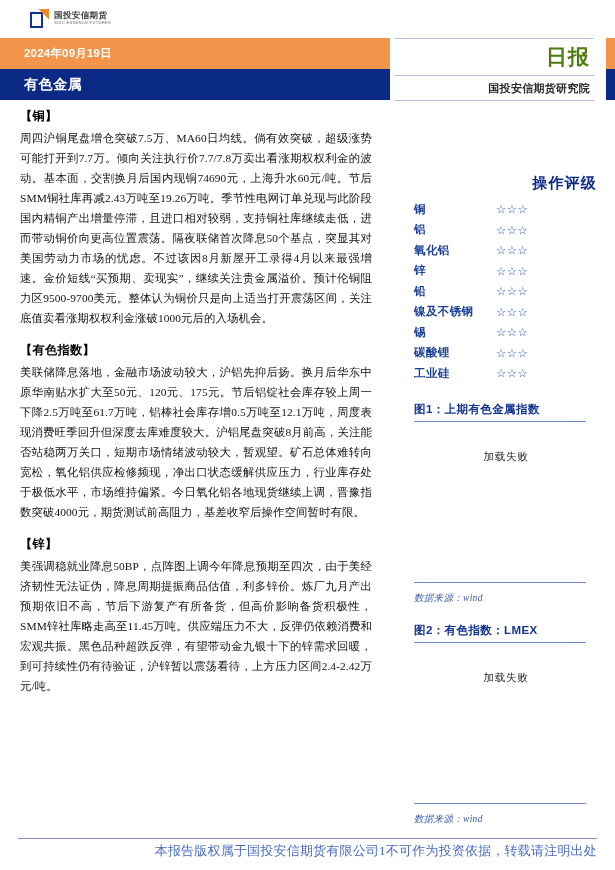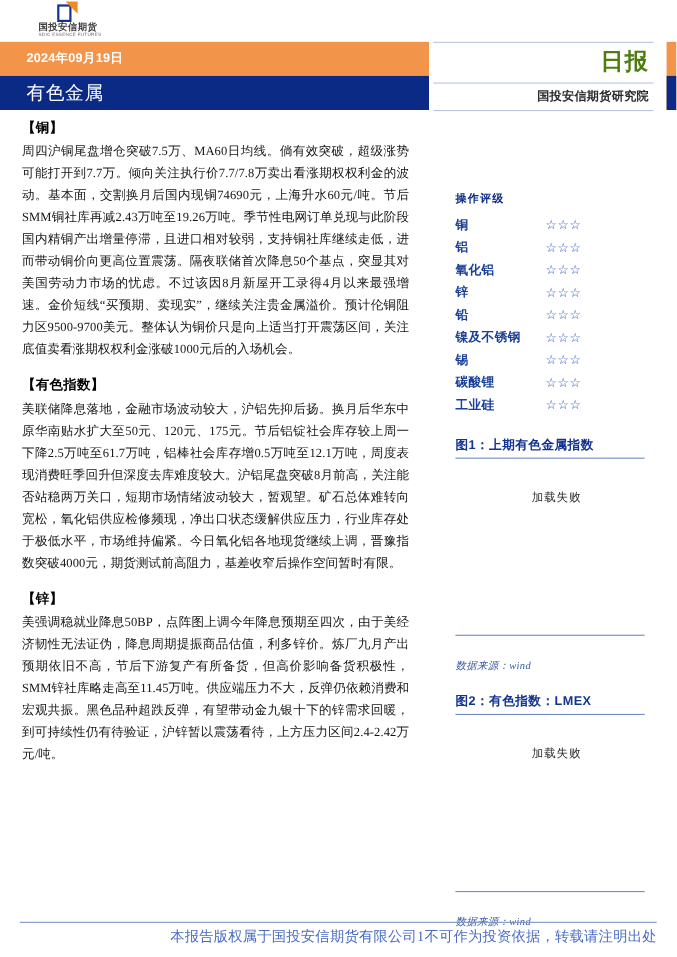--- a/index.html
+++ b/index.html
@@ -22,21 +22,20 @@
     position: absolute;
     left: 0; top: 0;
     width: 615px; height: 36px;
     display: flex;
     align-items: center;
   }
   .logo-wrap {
     display: flex;
     align-items: center;
     margin-left: 30px;
-    flex-direction: column;
   }
   .logo-mark {
     position: relative;
     width: 19px; height: 19px;
     flex: 0 0 auto;
   }
   .logo-mark .sq-blue {
     position: absolute;
     left: 0; top: 3px;
     width: 13px; height: 16px;
@@ -105,22 +104,22 @@
     font-weight: bold;
     color: #ffffff;
     letter-spacing: 0.2px;
   }
   .band-category {
     position: absolute;
     left: 24px; top: 31px;
     height: 31px;
     line-height: 31px;
     font-family: "Liberation Sans", sans-serif;
-    font-size: 17px;
-    font-weight: normal;
+    font-size: 14px;
+    font-weight: bold;
     color: #ffffff;
     letter-spacing: 0.6px;
   }
   .band-right {
     position: absolute;
     left: 394px; top: 0;
     width: 200px; height: 62px;
   }
   .band-right .rule {
     position: absolute;
@@ -202,26 +201,27 @@
     color: #141414;
     text-align: justify;
     text-justify: inter-ideograph;
     letter-spacing: 0.1px;
   }
 
   
   .rating-box { padding-top: 66px; }
   .rating-title {
     font-family: "Liberation Sans", sans-serif;
-    font-size: 10px;
+    font-size: 15px;
     font-weight: bold;
     color: #0b2a85;
     letter-spacing: 1.2px;
     margin-left: 22px;
     margin-bottom: 6px;
+    text-align: right;
   }
   .rating-row {
     display: flex;
     align-items: center;
     height: 20.5px;
     margin-left: 22px;
   }
   .rating-name {
     width: 82px;
     flex: 0 0 82px;
@@ -263,21 +263,21 @@
     left: 12px; right: 0;
     top: 28px;
     text-align: center;
     font-family: "Liberation Serif", serif;
     font-size: 10.5px;
     color: #2b2b2b;
     letter-spacing: 0.8px;
   }
   .figure-source {
     margin-left: 22px;
-    margin-top: 21px;
+    margin-top: 9px;
     font-family: "Liberation Serif", serif;
     font-size: 9.5px;
     font-style: italic;
     color: #3b5ba5;
     letter-spacing: 0.3px;
   }
 
   
   .footer {
     position: absolute;

